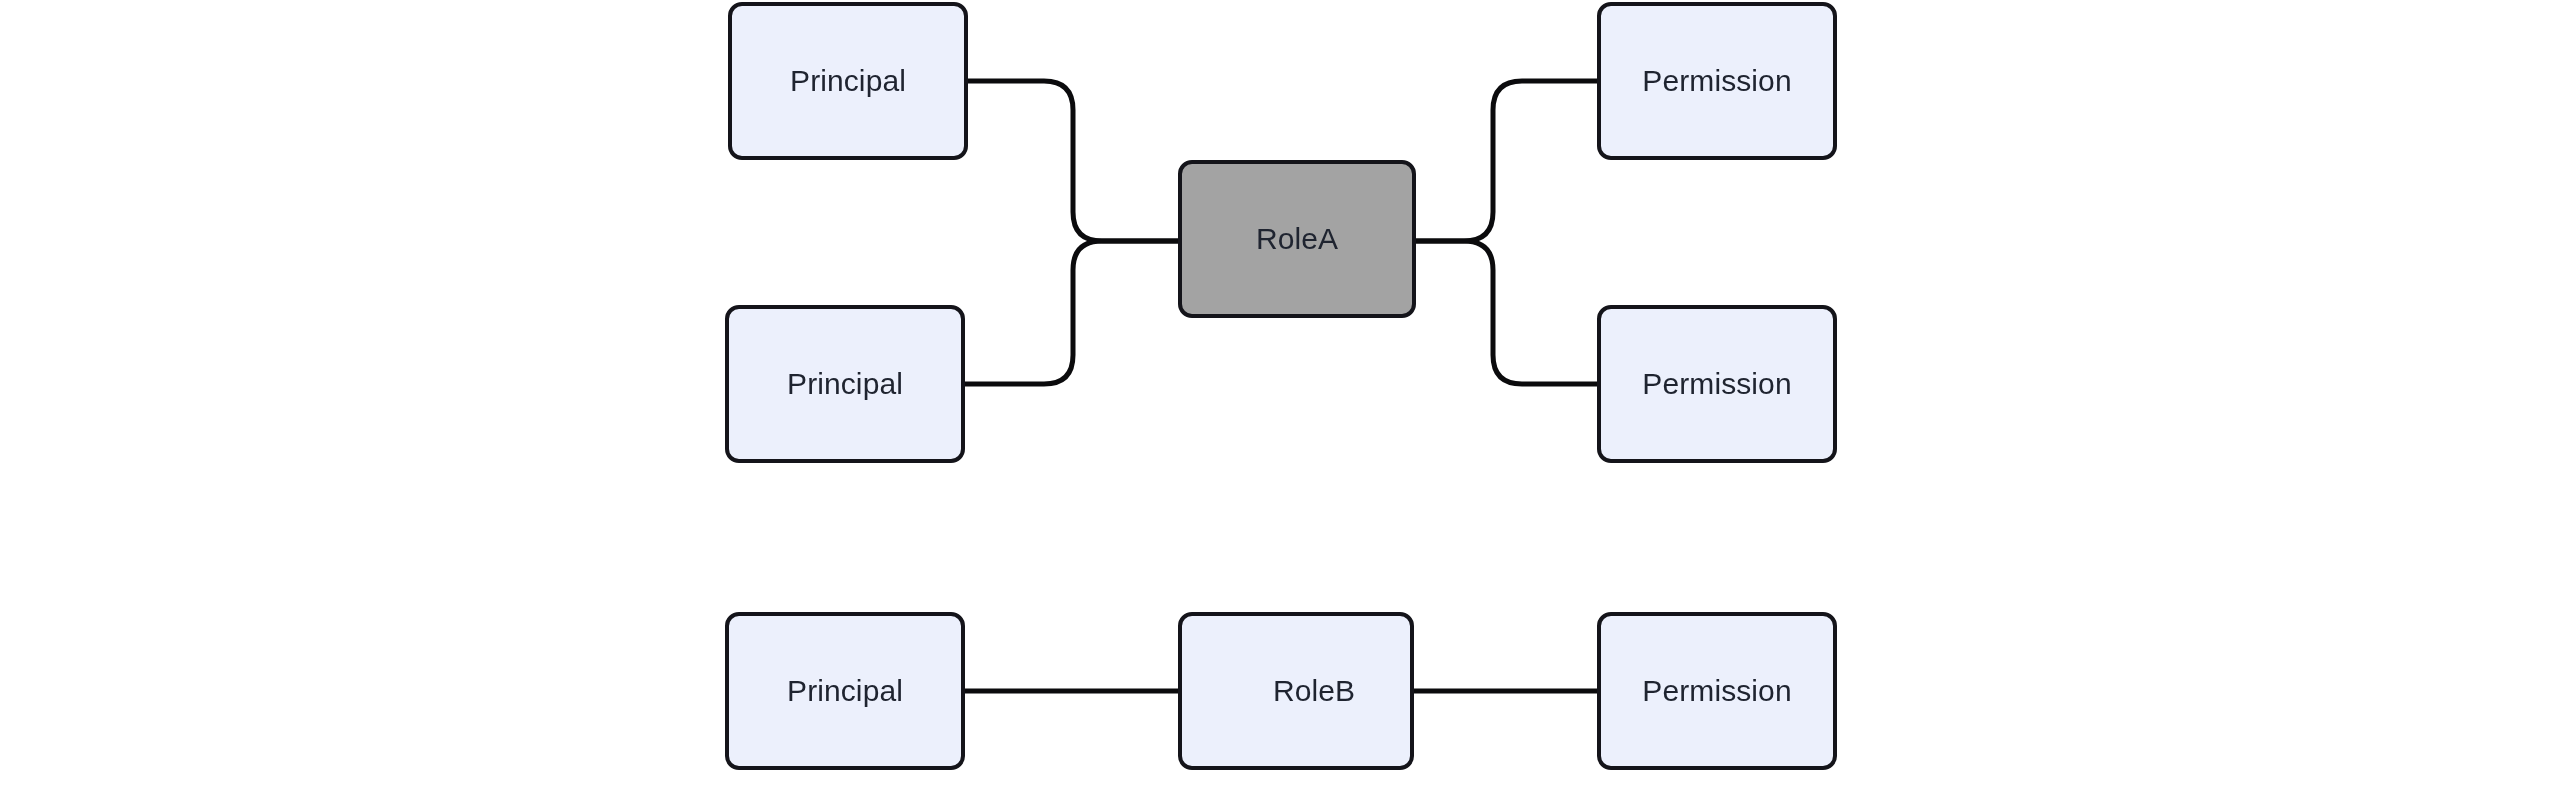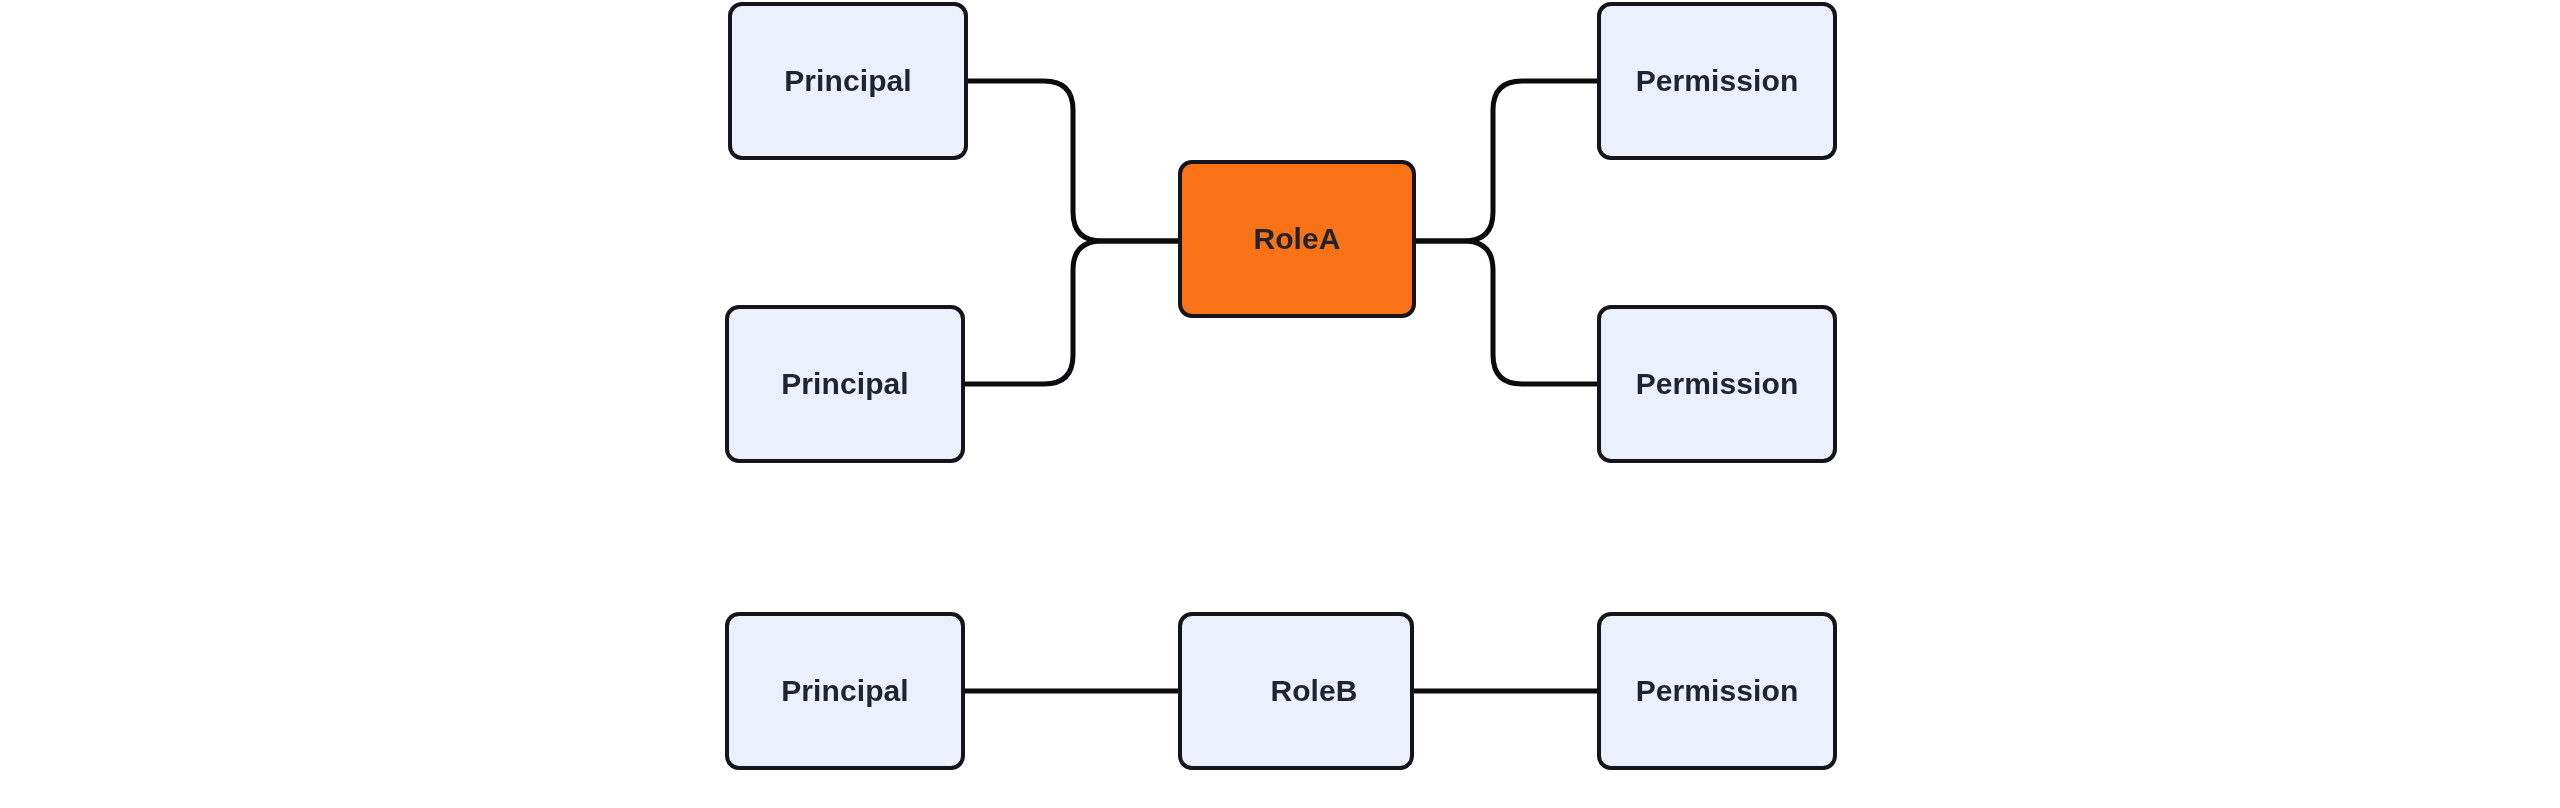--- a/index.html
+++ b/index.html
@@ -40,21 +40,21 @@
     border: 4px solid #14141a;
     border-radius: 14px;
     display: flex;
     align-items: center;
     justify-content: center;
     z-index: 2;
   }
   .node-label {
     font-family: "Liberation Sans", "DejaVu Sans", sans-serif;
     font-size: 30px;
-    font-weight: 700;
+    font-weight: 400;
     color: #1f2430;
     letter-spacing: 0.1px;
     white-space: nowrap;
     line-height: 1;
     user-select: none;
   }
 </style>
 </head>
 <body style="background: rgb(255, 255, 255);">
 
@@ -69,21 +69,21 @@
       <path class="edge-path" d="M 1414 691 L 1597 691" stroke="#0b0b0d"></path>
     </svg>
 
   <div id="node-layer">
       <div class="node" style="left: 728px; top: 2px; width: 240px; height: 158px; background: rgb(236, 240, 252); border-color: rgb(20, 20, 26);">
         <span class="node-label" style="color: rgb(31, 36, 48);">Principal</span>
       </div>
       <div class="node" style="left: 725px; top: 305px; width: 240px; height: 158px; background: rgb(236, 240, 252); border-color: rgb(20, 20, 26);">
         <span class="node-label" style="color: rgb(31, 36, 48);">Principal</span>
       </div>
-      <div class="node" style="left: 1178px; top: 160px; width: 238px; height: 158px; background: #f97316; border-color: rgb(20, 20, 26);">
+      <div class="node" style="left: 1178px; top: 160px; width: 238px; height: 158px; background: #a3a3a3; border-color: rgb(20, 20, 26);">
         <span class="node-label" style="color: rgb(31, 36, 48);">RoleA</span>
       </div>
       <div class="node" style="left: 1597px; top: 2px; width: 240px; height: 158px; background: rgb(236, 240, 252); border-color: rgb(20, 20, 26);">
         <span class="node-label" style="color: rgb(31, 36, 48);">Permission</span>
       </div>
       <div class="node" style="left: 1597px; top: 305px; width: 240px; height: 158px; background: rgb(236, 240, 252); border-color: rgb(20, 20, 26);">
         <span class="node-label" style="color: rgb(31, 36, 48);">Permission</span>
       </div>
       <div class="node" style="left: 725px; top: 612px; width: 240px; height: 158px; background: rgb(236, 240, 252); border-color: rgb(20, 20, 26);">
         <span class="node-label" style="color: rgb(31, 36, 48);">Principal</span>

